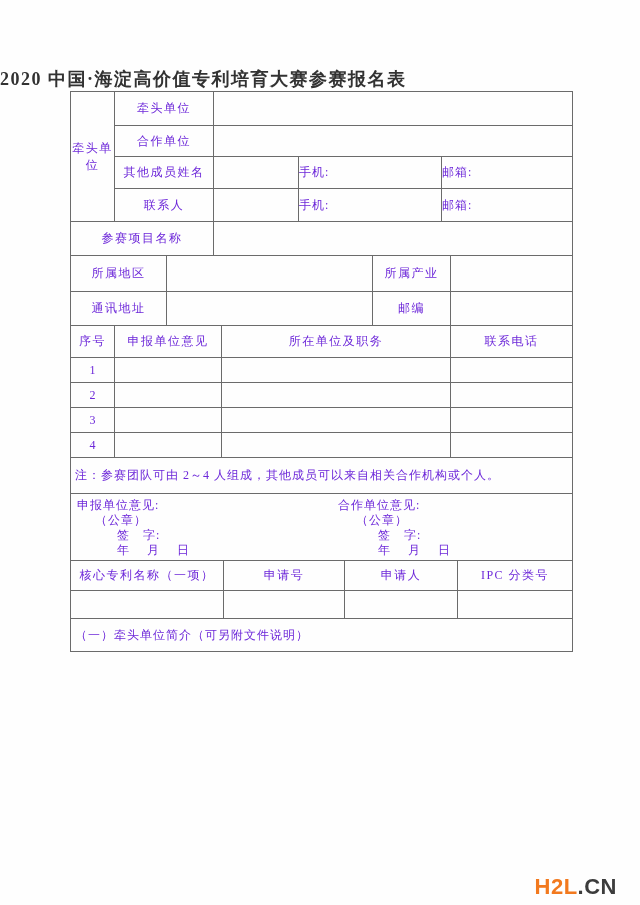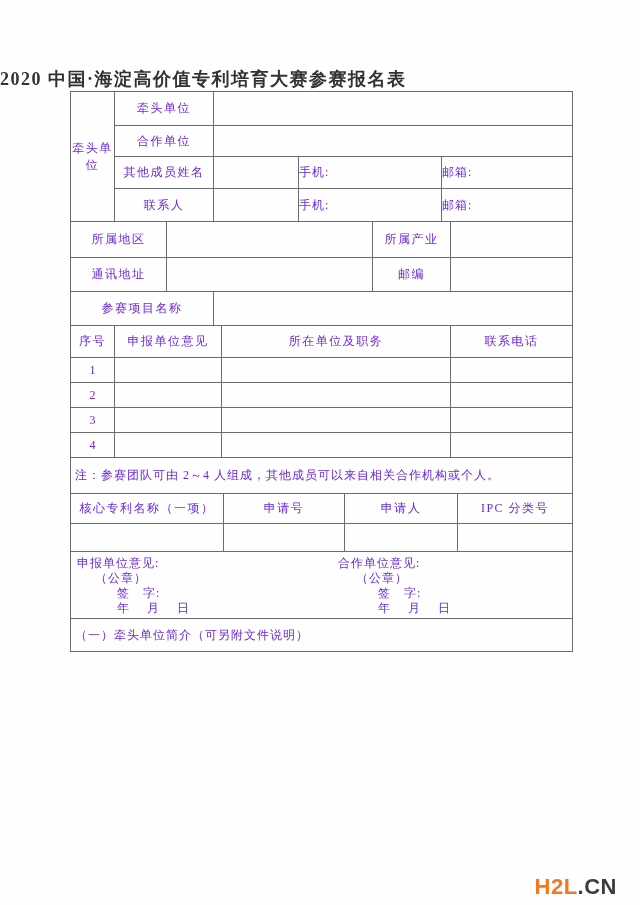--- a/index.html
+++ b/index.html
@@ -92,49 +92,49 @@
         <td class="lbl">联系人</td>
         <td></td>
         <td class="inl">手机:</td>
         <td class="inl">邮箱:</td>
       </tr>
     </tbody>
       </table>
 
     <table>
       <colgroup>
+          <col style="width:143px">
+          <col style="width:359px">
+        </colgroup>
+      <tbody>
+          <tr class="h34">
+        <td class="lbl">参赛项目名称</td>
+        <td></td>
+      </tr>
+    </tbody>
+      </table>
+
+    <table>
+      <colgroup>
           <col style="width:96px">
           <col style="width:206px">
           <col style="width:78px">
           <col style="width:122px">
         </colgroup>
       <tbody>
           <tr class="h36">
         <td class="lbl">所属地区</td>
         <td></td>
         <td class="lbl">所属产业</td>
         <td></td>
       </tr>
       <tr class="h34">
         <td class="lbl">通讯地址</td>
         <td></td>
         <td class="lbl">邮编</td>
-        <td></td>
-      </tr>
-    </tbody>
-      </table>
-
-    <table>
-      <colgroup>
-          <col style="width:143px">
-          <col style="width:359px">
-        </colgroup>
-      <tbody>
-          <tr class="h34">
-        <td class="lbl">参赛项目名称</td>
         <td></td>
       </tr>
     </tbody>
       </table>
 
     <table>
       <colgroup>
           <col style="width:44px">
           <col style="width:107px">
           <col style="width:229px">
@@ -174,43 +174,20 @@
     </tbody>
       </table>
 
     <table>
       <colgroup>
           <col style="width:502px">
         </colgroup>
       <tbody>
           <tr class="h36">
         <td class="note-cell">注：参赛团队可由 2～4 人组成，其他成员可以来自相关合作机构或个人。</td>
-      </tr>
-    </tbody>
-      </table>
-
-    <table>
-      <colgroup>
-          <col style="width:153px">
-          <col style="width:121px">
-          <col style="width:113px">
-          <col style="width:115px">
-        </colgroup>
-      <tbody>
-          <tr class="h30">
-        <td class="lbl">核心专利名称（一项）</td>
-        <td class="lbl">申请号</td>
-        <td class="lbl">申请人</td>
-        <td class="lbl">IPC 分类号</td>
-      </tr>
-      <tr class="h28">
-        <td></td>
-        <td></td>
-        <td></td>
-        <td></td>
       </tr>
     </tbody>
       </table>
 
     <table>
       <colgroup>
           <col style="width:502px">
         </colgroup>
       <tbody>
           <tr class="h67">
@@ -229,20 +206,43 @@
               <div class="op-line" style="padding-left:40px;">年　 月　 日</div>
             </div>
           </div>
         </td>
       </tr>
     </tbody>
       </table>
 
     <table>
       <colgroup>
+          <col style="width:153px">
+          <col style="width:121px">
+          <col style="width:113px">
+          <col style="width:115px">
+        </colgroup>
+      <tbody>
+          <tr class="h30">
+        <td class="lbl">核心专利名称（一项）</td>
+        <td class="lbl">申请号</td>
+        <td class="lbl">申请人</td>
+        <td class="lbl">IPC 分类号</td>
+      </tr>
+      <tr class="h28">
+        <td></td>
+        <td></td>
+        <td></td>
+        <td></td>
+      </tr>
+    </tbody>
+      </table>
+
+    <table>
+      <colgroup>
           <col style="width:502px">
         </colgroup>
       <tbody>
           <tr class="h33">
         <td class="note-cell">（一）牵头单位简介（可另附文件说明）</td>
       </tr>
     </tbody>
       </table>
 
   </div>

